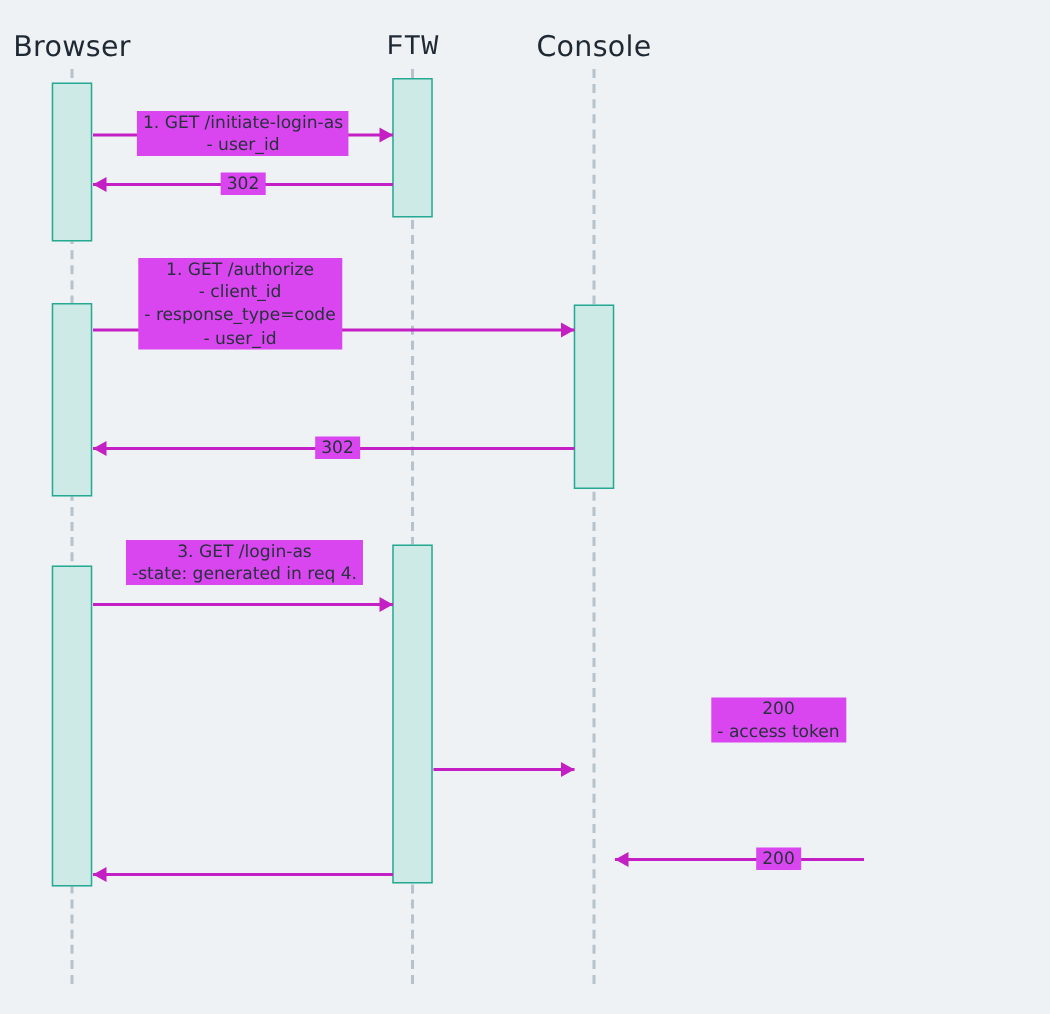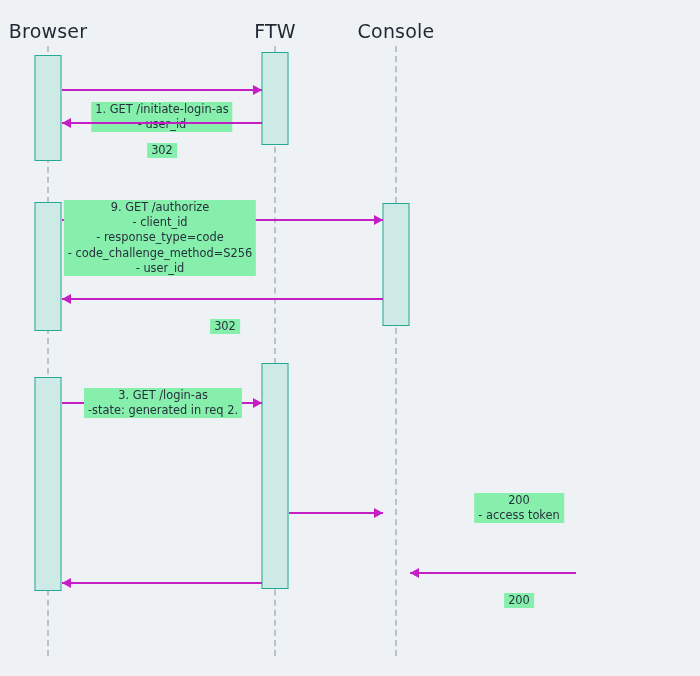--- a/index.html
+++ b/index.html
@@ -63,33 +63,32 @@
   }
   
   .msg-text {
     position: absolute;
     transform: translateX(-50%);
     text-align: center;
     font-size: 11.4px;
     line-height: 15.2px;
     color: #27323c;
     white-space: nowrap;
-    background: #86efac;
+    background: #d946ef;
     padding: 0 4px;
-    margin-top: 28px;
   }
   .msg-text .l { display: block; }
 </style>
 </head>
 <body>
 
 <div id="canvas">
 
   <div class="actor-label" style="left:48px;  top:20px;">Browser</div>
-  <div class="actor-label" style="left:275px; top:20px;">FTW</div>
+  <div class="actor-label" style="left:275px; top:20px;font-family:Liberation Mono, monospace;">FTW</div>
   <div class="actor-label" style="left:396px; top:20px;text-align:right;">Console</div>
   <div class="actor-label" style="left:648px; top:20px;">Auth API</div>
 
   <div class="lifeline" style="left:48px;  top:46px; height:610px;"></div>
   <div class="lifeline" style="left:275px; top:46px; height:610px;"></div>
   <div class="lifeline" style="left:396px; top:46px; height:610px;"></div>
   <div class="lifeline" style="left:648px; top:46px; height:610px;"></div>
 
   <div class="activation" style="left:48px;  top:55px;  width:27px; height:106px;"></div>
   <div class="activation" style="left:275px; top:52px;  width:27px; height:93px;"></div>
@@ -108,38 +107,37 @@
 
   <div class="msg" style="left:62px; top:123px; width:200px;"></div>
   <div class="arrowhead left" style="left:62px; top:123px;"></div>
   <div class="msg-text" style="left:162px; top:115px;">
     <span class="l">302</span>
   </div>
 
   <div class="msg" style="left:62px; top:220px; width:321px;"></div>
   <div class="arrowhead right" style="left:374px; top:220px;"></div>
   <div class="msg-text" style="left:160px; top:172px;">
-    <span class="l">9. GET /authorize</span>
+    <span class="l">1. GET /authorize</span>
     <span class="l">- client_id</span>
     <span class="l">- response_type=code</span>
-    <span class="l">- code_challenge_method=S256</span>
     <span class="l">- user_id</span>
   </div>
 
   <div class="msg" style="left:62px; top:299px; width:321px;"></div>
   <div class="arrowhead left" style="left:62px; top:299px;"></div>
   <div class="msg-text" style="left:225px; top:291px;">
     <span class="l">302</span>
   </div>
 
   <div class="msg" style="left:62px; top:403px; width:200px;"></div>
   <div class="arrowhead right" style="left:253px; top:403px;"></div>
   <div class="msg-text" style="left:163px; top:360px;">
     <span class="l">3. GET /login-as</span>
-    <span class="l">-state: generated in req 2.</span>
+    <span class="l">-state: generated in req 4.</span>
   </div>
 
   <div class="msg" style="left:289px; top:513px; width:94px;"></div>
   <div class="arrowhead right" style="left:374px; top:513px;"></div>
 
   <div class="msg" style="left:598px; top:513px; width:37px;"></div>
   <div class="arrowhead right" style="left:626px; top:513px;"></div>
 
   <div class="msg-text" style="left:519px; top:465px;">
     <span class="l">200</span>

